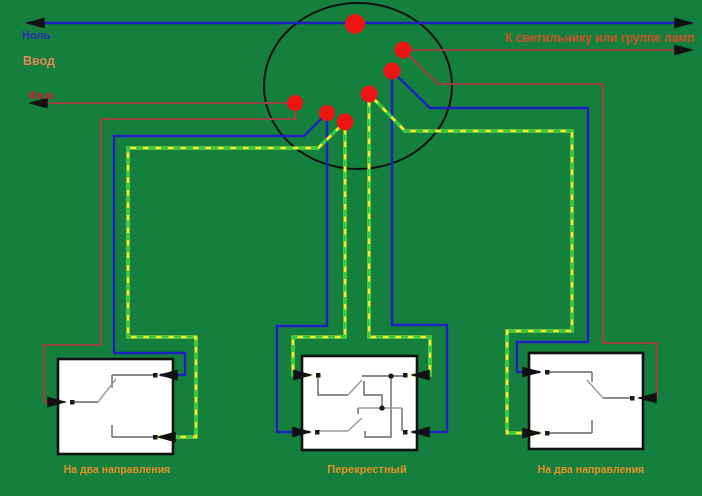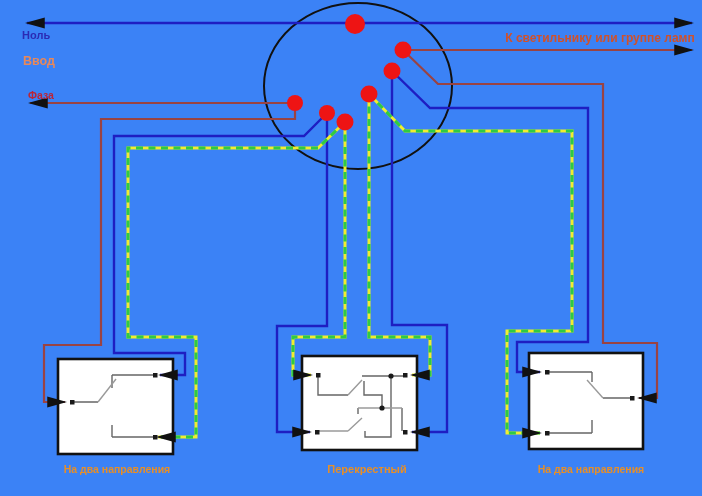--- a/index.html
+++ b/index.html
@@ -3,21 +3,21 @@
 <meta charset="utf-8">
 <style>
   :root{
     --neutral-wire:#1e1ec2; --phase-wire:#9a4343; --traveler-yellow:#f0ee2e;
     --traveler-green:#2ecb44; --junction-dot:#ee1414; --outline:#111111;
     --switch-symbol:#666666; --switch-symbol-light:#9a9a9a;
     --label-orange:#e78f28; --label-lamp:#d0512b; --label-phase:#bb2436;
     --label-neutral:#2b2bb4; --label-input:#e8885a;
   }
   html,body{margin:0;padding:0;background:#ffffff;}
-  .stage{width:702px;height:496px;position:relative;background:#3b82f6;overflow:hidden;}
+  .stage{width:702px;height:496px;position:relative;background:#15803d;overflow:hidden;}
   svg{display:block;}
   text{font-family:"Liberation Sans","DejaVu Sans",sans-serif;font-weight:bold;}
   .w-b{stroke:var(--neutral-wire);stroke-width:2.4;fill:none;}
   .w-m{stroke:var(--phase-wire);stroke-width:2.2;fill:none;}
   .w-y{stroke:var(--traveler-yellow);stroke-width:3;fill:none;}
   .w-g{stroke:var(--traveler-green);stroke-width:3;fill:none;stroke-dasharray:7 5.5;}
   .boxr{fill:#ffffff;stroke:var(--outline);stroke-width:2.6;}
   .circ{fill:none;stroke:var(--outline);stroke-width:2;}
   .sw{stroke:var(--switch-symbol);stroke-width:1.4;fill:none;}
   .sw2{stroke:var(--switch-symbol-light);stroke-width:1.4;fill:none;}

